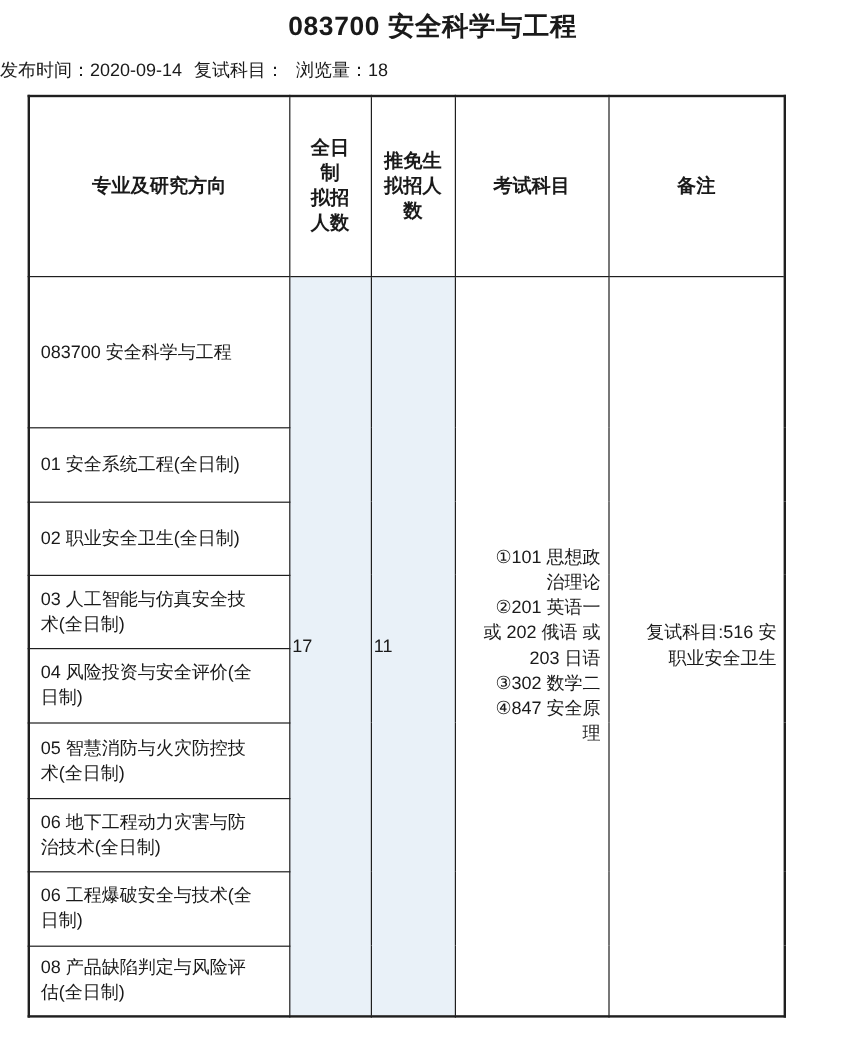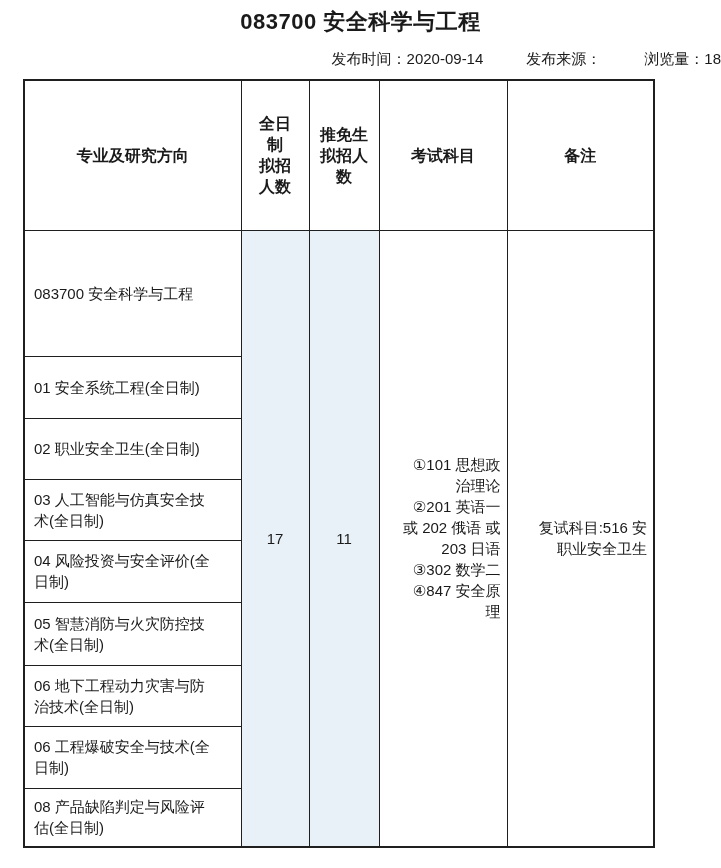--- a/index.html
+++ b/index.html
@@ -18,22 +18,22 @@
   .page-title {
     text-align: center;
     font-size: 22px;
     font-weight: bold;
     padding-top: 8px;
     line-height: 28px;
     letter-spacing: 0.5px;
   }
   .meta-bar {
     display: flex;
-    justify-content: flex-end;
-    gap: 43px;
+    justify-content: flex-start;
+    gap: 10px;
     font-size: 15px;
     margin-top: 13px;
     line-height: 20px;
   }
   .meta-item { white-space: pre; }
   table.admissions {
     border-collapse: collapse;
     table-layout: fixed;
     width: 630px;
     margin: 10px 0 0 23px;
@@ -56,21 +56,20 @@
   td {
     font-size: 15px;
     line-height: 21px;
   }
   td.program-cell {
     text-align: left;
     padding: 4px 9px;
     white-space: pre-line;
   }
   td.quota-cell {
-    text-align: center;
     background: #e9f1f8;
     padding: 0 2px;
     margin-left: 12px;
   }
   td.exam-cell, td.remark-cell {
     text-align: right;
     padding: 4px 6px;
     white-space: pre-line;
     background: #ffffff;
   }
@@ -88,21 +87,21 @@
 </style>
 </head>
 <body>
 
 <div class="page">
 
   <div class="page-title">083700 安全科学与工程</div>
 
   <div class="meta-bar">
     <span class="meta-item"><span>发布时间：</span><span>2020-09-14</span></span>
-    <span class="meta-item"><span>发布来源：</span><span></span></span>
+    <span class="meta-item"><span>复试科目：</span><span></span></span>
     <span class="meta-item"><span>浏览量：</span><span>18</span></span>
   </div>
 
   <table class="admissions">
     <colgroup>
       <col style="width:217px">
       <col style="width:68px">
       <col style="width:70px">
       <col style="width:128px">
       <col style="width:147px">

